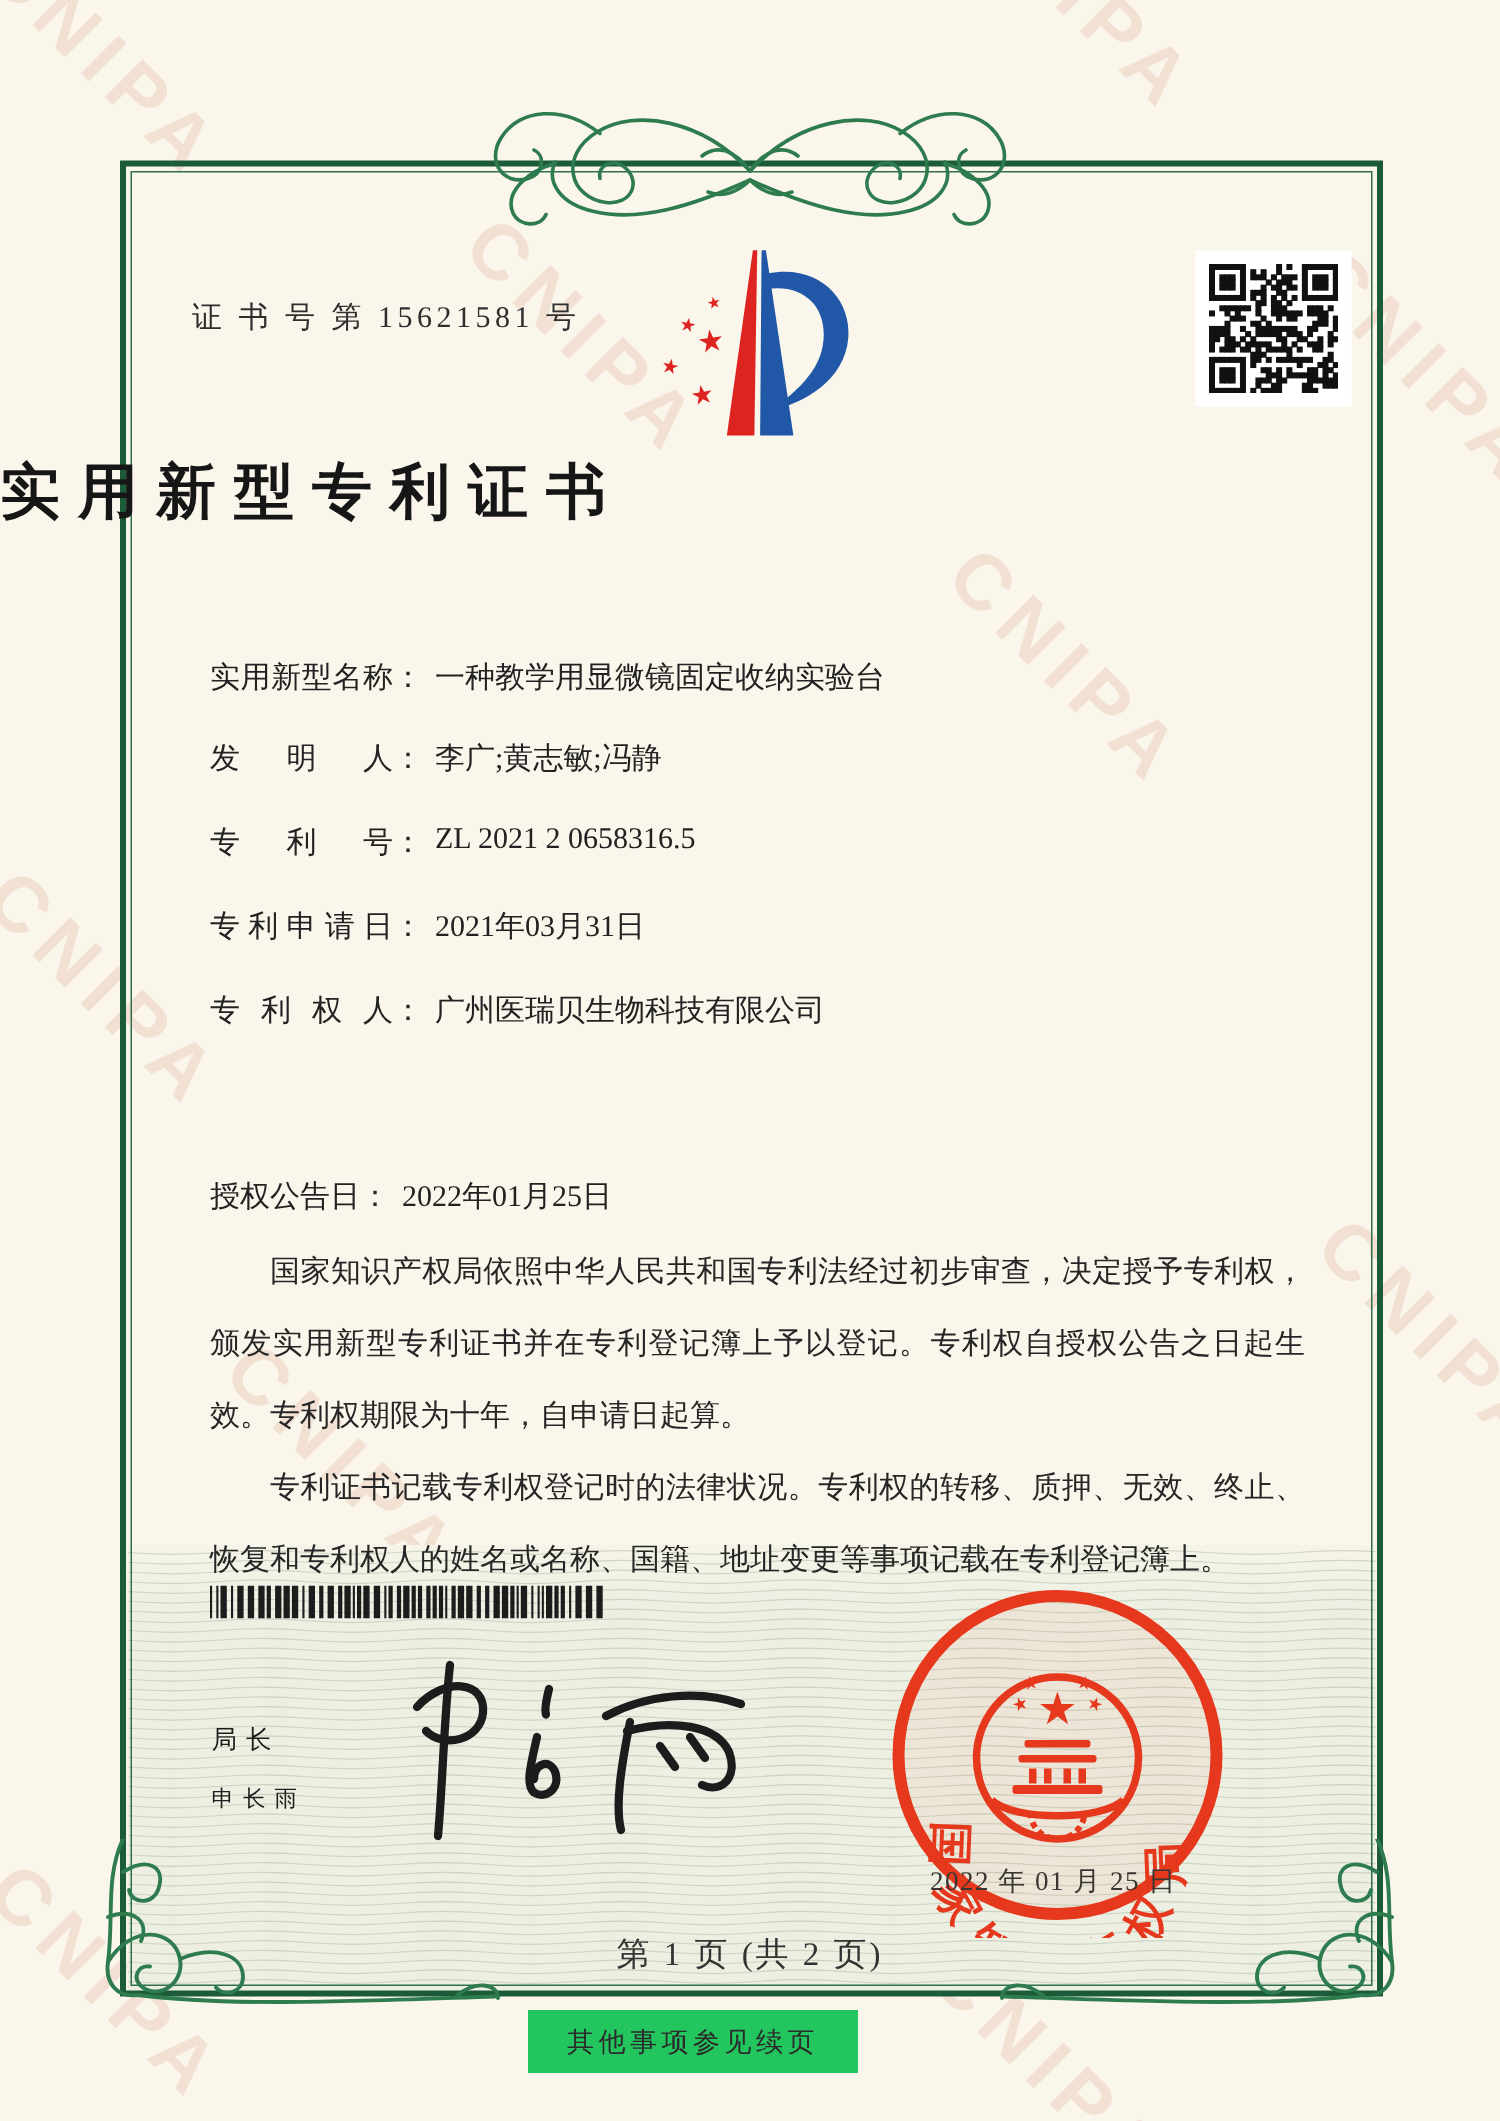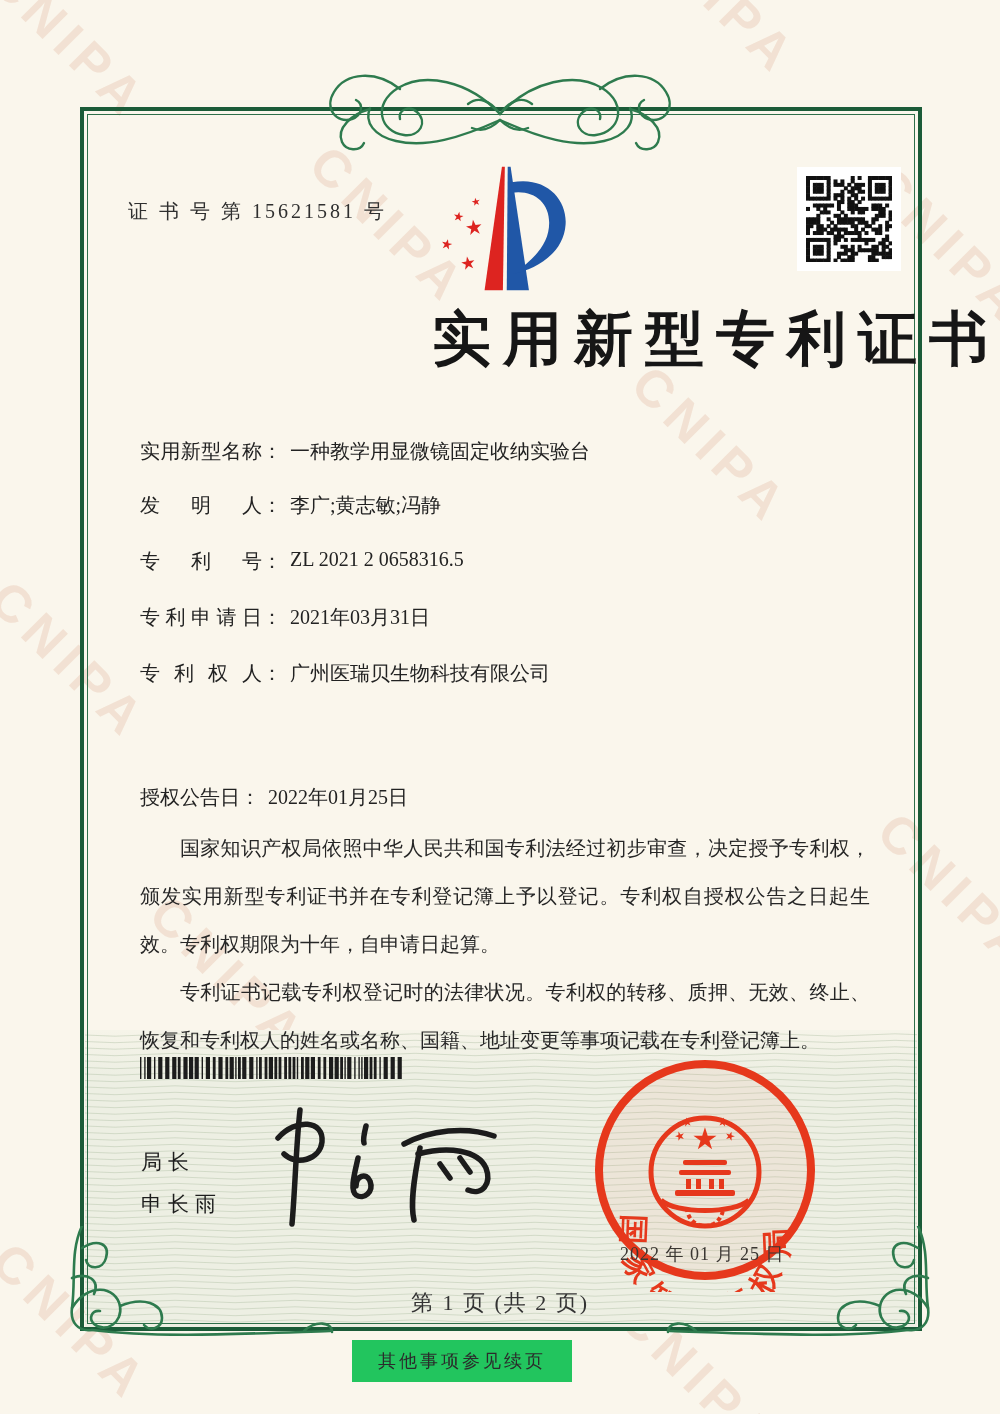--- a/index.html
+++ b/index.html
@@ -34,45 +34,45 @@
   
   #cert-no{
     position:absolute; left:128px; top:166px; font-size:20px; letter-spacing:3px; color:#2f2f2f;margin-top:32px;
   }
   #logo{ position:absolute; left:415px; top:163px; }
   #qr-box{
     position:absolute; left:797px; top:167px; width:104px; height:104px; background:#ffffff;
   }
   #qr{ position:absolute; left:9px; top:9px; }
   #title{
-    position:absolute; left:0; top:300px; width:1000px; text-align:right;
-    font-size:59px; font-weight:700; letter-spacing:12px; color:#161616;
+    position:absolute; left:0; top:300px; width:1000px; text-align:left;
+    font-size:40px; font-weight:700; letter-spacing:12px; color:#161616;
   }
   
   .row{ position:absolute; left:140px; width:748px; font-size:20px; }
   .lbl{
     display:inline-block; width:122px; vertical-align:top;
     text-align:justify; text-align-last:justify; color:#222;
   }
   .colon{ display:inline-block; vertical-align:top; }
   .val{ display:inline-block; vertical-align:top; margin-left:8px; color:#222; }
   .val.wrap{ width:596px; line-height:34px; }
   .lbl2{ display:inline-block; vertical-align:top; color:#222; }
   #row-grant .g2{ position:absolute; left:368px; top:0; }
   
   #paras{
     position:absolute; left:140px; top:824px; width:730px;
     font-size:20px; line-height:48px; text-align:justify; color:#262626;
   }
   #paras p{ margin:0; text-indent:2em; }
   
   #barcode{ position:absolute; left:140px; top:1057px; }
-  #signer-role{ position:absolute; left:141px; top:1148px; font-size:21px; letter-spacing:6px;
+  #signer-role{ position:absolute; left:141px; top:1148px; font-size:17px; letter-spacing:6px;
     font-family:"Liberation Sans","DejaVu Sans",sans-serif; color:#1d1d1d;}
-  #signer-name{ position:absolute; left:141px; top:1190px; font-size:21px; letter-spacing:6px;
+  #signer-name{ position:absolute; left:141px; top:1190px; font-size:15px; letter-spacing:6px;
     font-family:Liberation Serif, serif; color:#1d1d1d;}
   #signature{ position:absolute; left:262px; top:1096px; }
   #seal{ position:absolute; left:583px; top:1048px; }
   #seal-date{
     position:absolute; left:620px; top:1222px; font-size:18px; letter-spacing:1px; color:#3a3632;margin-top:20px;
   }
   #page-info{
     position:absolute; left:0; top:1288px; width:1000px; text-align:center;
     font-size:22px; letter-spacing:2px; color:#333;
   }

